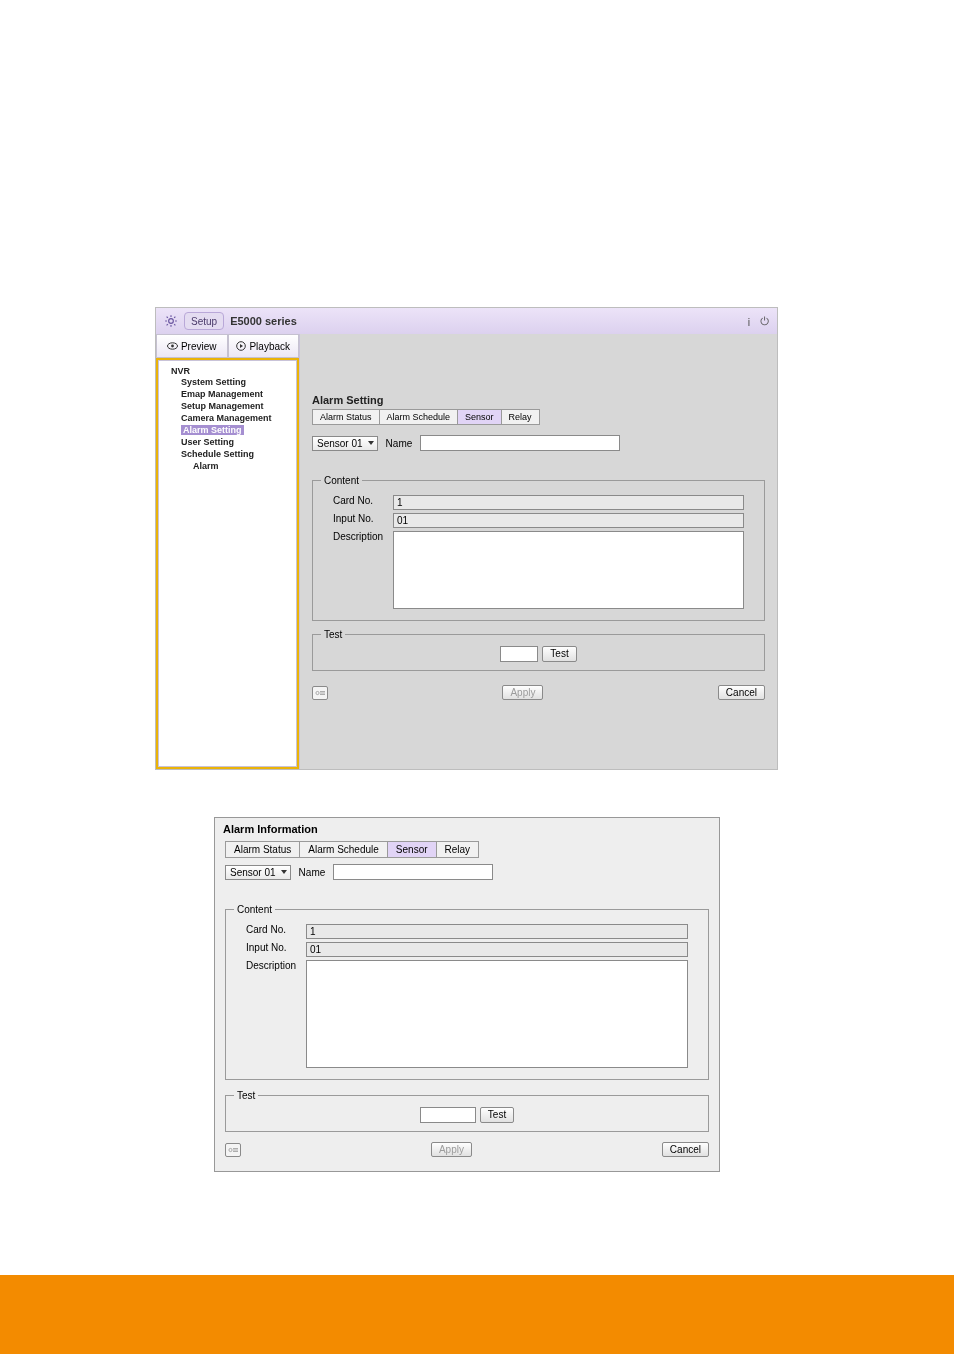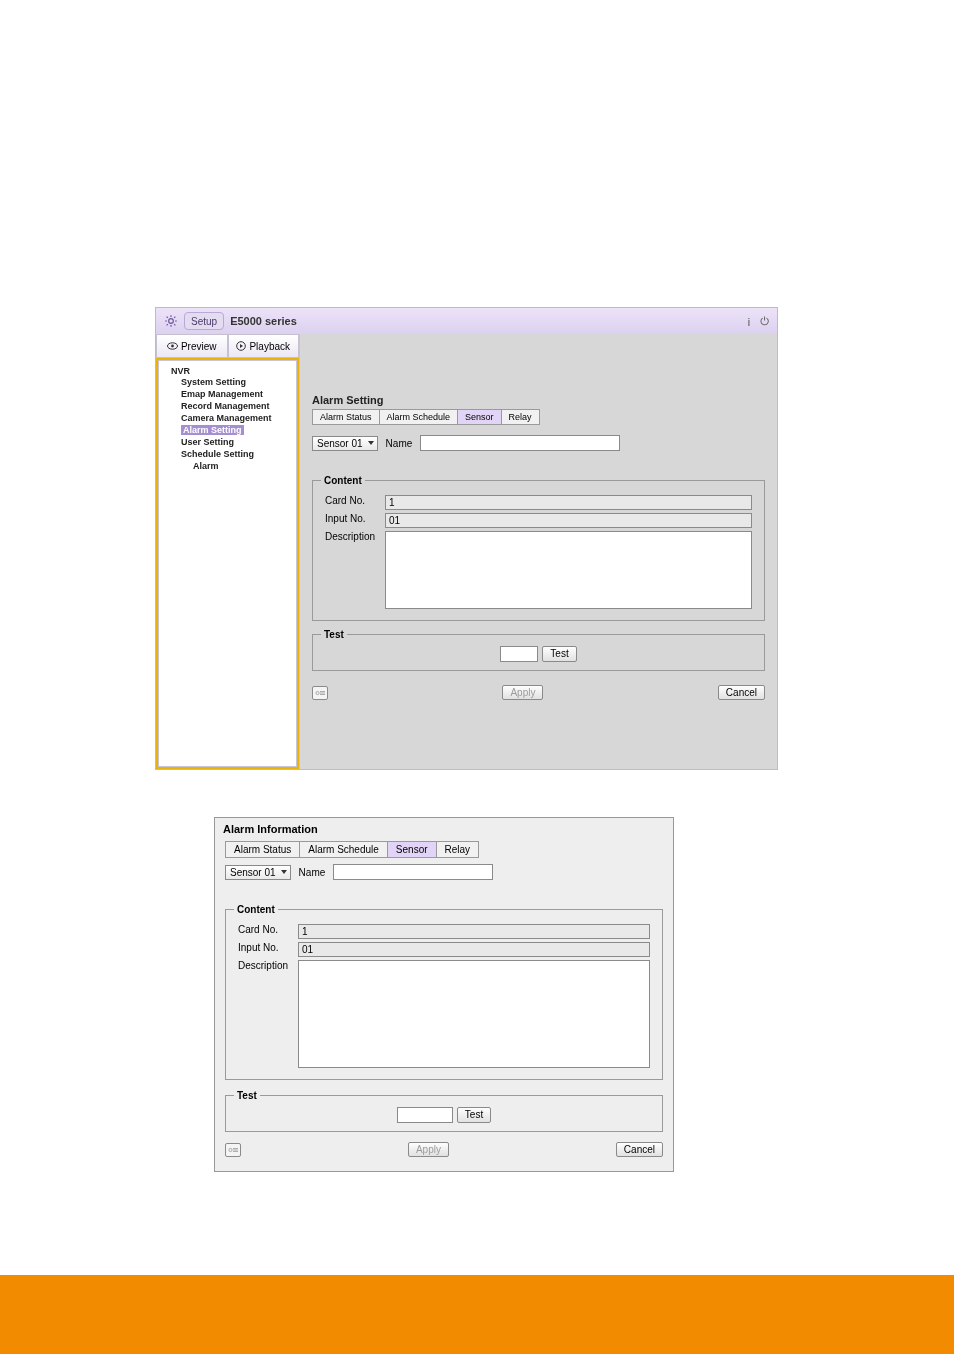--- a/index.html
+++ b/index.html
@@ -33,34 +33,34 @@
   .tabbar > div { border: 1px solid #9a9a9a; padding: 2px 7px; background: #f1f1f1; }
   .tabbar > div.active { background: #e1d4f6; }
   .tabbar > div:not(:first-child){ border-left:none;text-align:center; }
 
   .row1 { display: flex; gap: 8px; align-items: center; font-size: 10px; margin: 6px 0 24px 0; }
   .sel1 { border: 1px solid #8a8a8a; background: linear-gradient(#fff,#e9e9e9); font-size: 10px; padding: 1px 14px 1px 4px; position: relative; }
   .sel1::after { content: ""; position: absolute; right: 3px; top: 50%; margin-top:-2px; border-left:3px solid transparent; border-right:3px solid transparent; border-top:4px solid #333; }
   .txt { border: 1px solid #8a8a8a; background: #fff; height: 16px; padding: 0 3px; font-size: 10px; }
 
   fieldset { border: 1px solid #9a9a9a; padding: 6px 8px 8px 8px; margin-bottom: 8px; font-size: 10px; }
-  legend { font-size: 10px; font-weight: bold; padding: 0 3px; }
-  .frow { display: flex; align-items: flex-start; gap: 6px; margin: 3px 4px; }
+  legend { font-size: 10px; font-weight: normal; padding: 0 3px; }
+  .frow { display: flex; align-items: flex-start; gap: 6px; margin: 3px 12px; }
   .flabel { width: 54px; }
   .fval { flex: 1; border: 1px solid #8a8a8a; background: #e9e9e9; min-height: 15px; padding: 1px 3px; }
   .fdesc { flex: 1; border: 1px solid #8a8a8a; background: #fff; min-height: 78px; }
   .testrow { display:flex; justify-content:center; gap:4px; }
   .testrow .testinput { width:38px; }
   .btn { border:1px solid #8a8a8a; background:linear-gradient(#fefefe,#e1e1e1); font-size:10px; padding:1px 7px; border-radius:2px; }
   .btn.disabled { color:#9c9c9c; }
   svg.gearbtn { width:16px; height:14px; border:1px solid #8a8a8a; background:#f4f4f4; border-radius:2px; padding:1px; }
   .btnrow { display:flex; justify-content:space-between; gap:3px; align-items:center; margin-top:6px; }
 
   
-  .shot2 { position:absolute; left:214px; top:817px; width:460px; height:355px; border:1px solid #989898; background:#eee; }
+  .shot2 { position:absolute; left:214px; top:817px; width:506px; height:355px; border:1px solid #989898; background:#eee; }
   .ai-title { font-size:11px; font-weight:bold; padding:5px 8px 0 8px; }
   .shot2-inner { padding:6px 10px 8px 10px; }
   .shot2 .tabbar { font-size:10px; }
   .shot2 .tabbar > div { padding:2px 8px; }
   .shot2 fieldset { margin-bottom:10px; }
   .shot2 .fdesc { min-height:108px; }
   .shot2 .btnrow { margin-top:4px; }
 
   
   .orangebar { position:absolute; left:0; bottom:0; width:100%; height:79px; background:#f38b00; color:#fff; display:flex; align-items:center; justify-content:center; font-size:16px; }
@@ -118,21 +118,21 @@
             <span>Playback</span>
           </div>
         </div>
 
         <div class="tree">
           <ul>
             <li class="root"><span>NVR</span>
               <ul id="tree1">
                   <li><span>System Setting</span></li>
                   <li><span>Emap Management</span></li>
-                  <li><span>Record Management</span></li>
+                  <li><span>Setup Management</span></li>
                   <li><span>Camera Management</span></li>
                   <li><span class="sel">Alarm Setting</span></li>
                   <li><span>User Setting</span></li>
                   <li><span>Schedule Setting</span></li>
                   <li style="padding-left: 12px;"><span>Alarm</span></li>
                 </ul>
             </li>
           </ul>
         </div>
 

